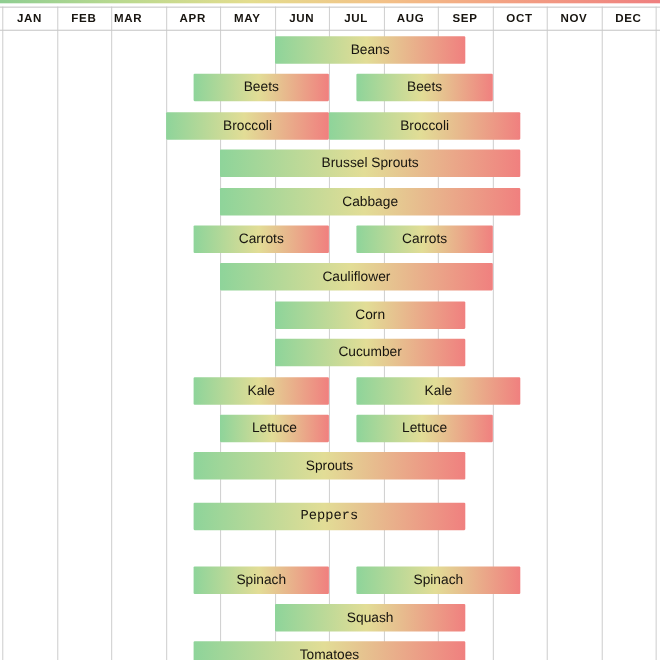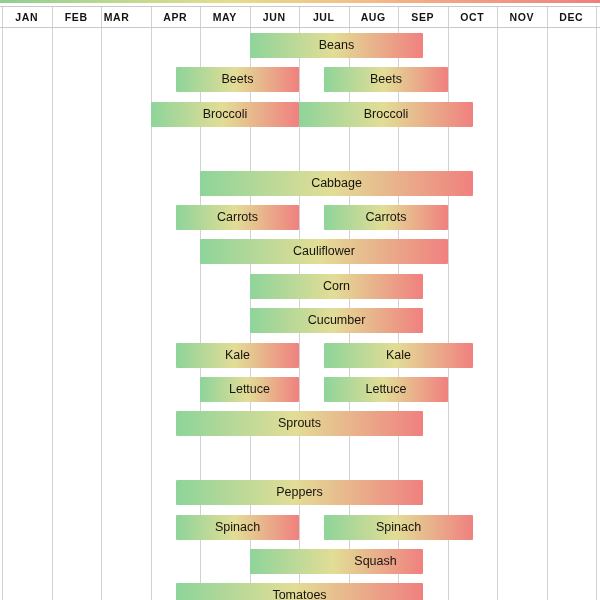--- a/index.html
+++ b/index.html
@@ -170,20 +170,24 @@
           <div class="bar-label" style="left: 176px; width: 123px; height: 25px; line-height: 25px; color: rgb(23, 20, 15);">Beets</div>
           <div class="bar" style="left: 324px; width: 124px; height: 25px; background: linear-gradient(90deg, rgb(142, 212, 154) 0%, rgb(226, 221, 150) 48%, rgb(240, 128, 127) 100%);"></div>
           <div class="bar-label" style="left: 324px; width: 124px; height: 25px; line-height: 25px; color: rgb(23, 20, 15);">Beets</div>
         </div>
         <div class="crop-row" style="top: 68.8px;">
           <div class="bar" style="left: 151px; width: 148px; height: 25px; background: linear-gradient(90deg, rgb(142, 212, 154) 0%, rgb(226, 221, 150) 48%, rgb(240, 128, 127) 100%);"></div>
           <div class="bar-label" style="left: 151px; width: 148px; height: 25px; line-height: 25px; color: rgb(23, 20, 15);">Broccoli</div>
           <div class="bar" style="left: 299px; width: 174px; height: 25px; background: linear-gradient(90deg, rgb(142, 212, 154) 0%, rgb(226, 221, 150) 48%, rgb(240, 128, 127) 100%);"></div>
           <div class="bar-label" style="left: 299px; width: 174px; height: 25px; line-height: 25px; color: rgb(23, 20, 15);">Broccoli</div>
         </div>
+        <div class="crop-row" style="top: 103.2px;">
+          <div class="bar" style="left: 200px; width: 273px; height: 25px; background: linear-gradient(90deg, rgb(142, 212, 154) 0%, rgb(226, 221, 150) 48%, rgb(240, 128, 127) 100%);"></div>
+          <div class="bar-label" style="left: 200px; width: 273px; height: 25px; line-height: 25px; color: rgb(23, 20, 15);">Brussel Sprouts</div>
+        </div>
         <div class="crop-row" style="top: 137.6px;">
           <div class="bar" style="left: 200px; width: 273px; height: 25px; background: linear-gradient(90deg, rgb(142, 212, 154) 0%, rgb(226, 221, 150) 48%, rgb(240, 128, 127) 100%);"></div>
           <div class="bar-label" style="left: 200px; width: 273px; height: 25px; line-height: 25px; color: rgb(23, 20, 15);">Cabbage</div>
         </div>
         <div class="crop-row" style="top: 172px;">
           <div class="bar" style="left: 176px; width: 123px; height: 25px; background: linear-gradient(90deg, rgb(142, 212, 154) 0%, rgb(226, 221, 150) 48%, rgb(240, 128, 127) 100%);"></div>
           <div class="bar-label" style="left: 176px; width: 123px; height: 25px; line-height: 25px; color: rgb(23, 20, 15);">Carrots</div>
           <div class="bar" style="left: 324px; width: 124px; height: 25px; background: linear-gradient(90deg, rgb(142, 212, 154) 0%, rgb(226, 221, 150) 48%, rgb(240, 128, 127) 100%);"></div>
           <div class="bar-label" style="left: 324px; width: 124px; height: 25px; line-height: 25px; color: rgb(23, 20, 15);">Carrots</div>
         </div>
@@ -208,33 +212,33 @@
         <div class="crop-row" style="top: 344px;">
           <div class="bar" style="left: 200px; width: 99px; height: 25px; background: linear-gradient(90deg, rgb(142, 212, 154) 0%, rgb(226, 221, 150) 48%, rgb(240, 128, 127) 100%);"></div>
           <div class="bar-label" style="left: 200px; width: 99px; height: 25px; line-height: 25px; color: rgb(23, 20, 15);">Lettuce</div>
           <div class="bar" style="left: 324px; width: 124px; height: 25px; background: linear-gradient(90deg, rgb(142, 212, 154) 0%, rgb(226, 221, 150) 48%, rgb(240, 128, 127) 100%);"></div>
           <div class="bar-label" style="left: 324px; width: 124px; height: 25px; line-height: 25px; color: rgb(23, 20, 15);">Lettuce</div>
         </div>
         <div class="crop-row" style="top: 378.4px;">
           <div class="bar" style="left: 176px; width: 247px; height: 25px; background: linear-gradient(90deg, rgb(142, 212, 154) 0%, rgb(226, 221, 150) 48%, rgb(240, 128, 127) 100%);"></div>
           <div class="bar-label" style="left: 176px; width: 247px; height: 25px; line-height: 25px; color: rgb(23, 20, 15);">Sprouts</div>
         </div>
-        <div class="crop-row" style="top: 447px;">
+        <div class="crop-row" style="top: 424px; font-family: Liberation Mono, monospace;">
           <div class="bar" style="left: 176px; width: 247px; height: 25px; background: linear-gradient(90deg, rgb(142, 212, 154) 0%, rgb(226, 221, 150) 48%, rgb(240, 128, 127) 100%);"></div>
           <div class="bar-label" style="left: 176px; width: 247px; height: 25px; line-height: 25px; color: rgb(23, 20, 15);">Peppers</div>
         </div>
         <div class="crop-row" style="top: 481.6px;">
           <div class="bar" style="left: 176px; width: 123px; height: 25px; background: linear-gradient(90deg, rgb(142, 212, 154) 0%, rgb(226, 221, 150) 48%, rgb(240, 128, 127) 100%);"></div>
           <div class="bar-label" style="left: 176px; width: 123px; height: 25px; line-height: 25px; color: rgb(23, 20, 15);">Spinach</div>
           <div class="bar" style="left: 324px; width: 149px; height: 25px; background: linear-gradient(90deg, rgb(142, 212, 154) 0%, rgb(226, 221, 150) 48%, rgb(240, 128, 127) 100%);"></div>
           <div class="bar-label" style="left: 324px; width: 149px; height: 25px; line-height: 25px; color: rgb(23, 20, 15);">Spinach</div>
         </div>
         <div class="crop-row" style="top: 516px;">
           <div class="bar" style="left: 250px; width: 173px; height: 25px; background: linear-gradient(90deg, rgb(142, 212, 154) 0%, rgb(226, 221, 150) 48%, rgb(240, 128, 127) 100%);"></div>
-          <div class="bar-label" style="left: 250px; width: 173px; height: 25px; line-height: 25px; color: rgb(23, 20, 15); padding-left: 39px;">Squash</div>
+          <div class="bar-label" style="left: 250px; width: 173px; height: 25px; line-height: 25px; color: rgb(23, 20, 15);">Squash</div>
         </div>
         <div class="crop-row" style="top: 550.4px;">
           <div class="bar" style="left: 176px; width: 247px; height: 25px; background: linear-gradient(90deg, rgb(142, 212, 154) 0%, rgb(226, 221, 150) 48%, rgb(240, 128, 127) 100%);"></div>
           <div class="bar-label" style="left: 176px; width: 247px; height: 25px; line-height: 25px; color: rgb(23, 20, 15);">Tomatoes</div>
         </div>
       </div>
 
   </div>
 </div>
 

